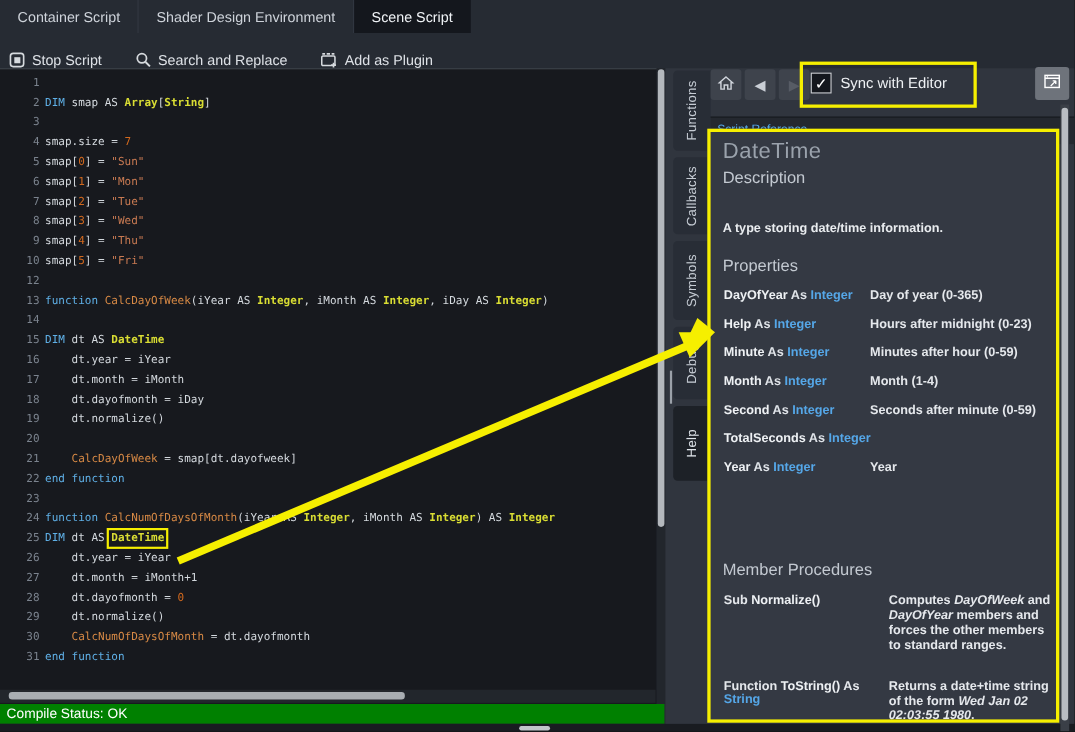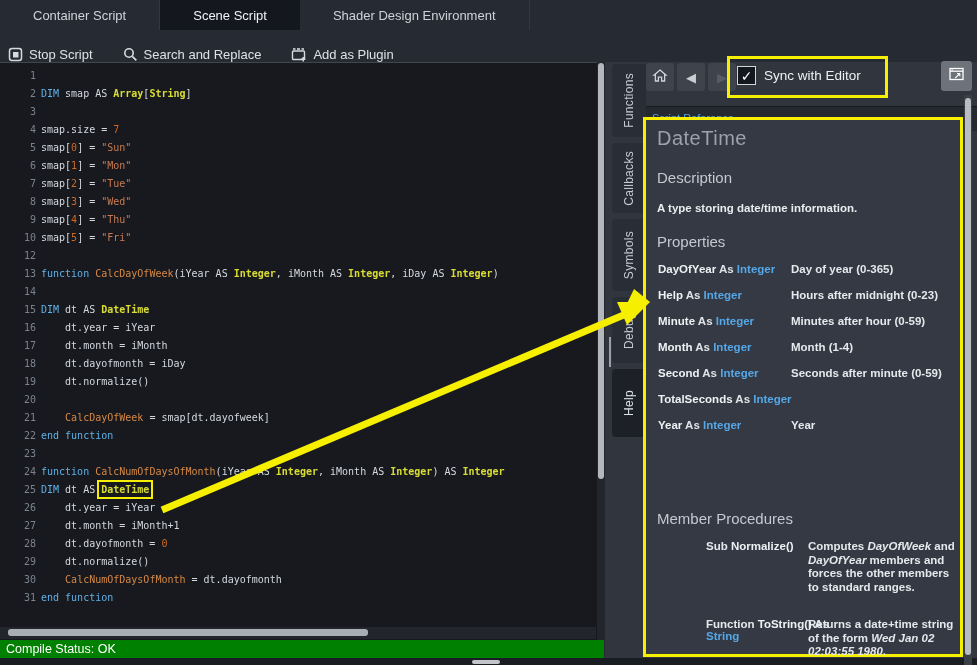--- a/index.html
+++ b/index.html
@@ -1,21 +1,21 @@
 <!DOCTYPE html>
 <html style="--hl: #f6ef00; --kw: #5fb0e7; --type: #d9dd33; --fn: #d78945; --str: #c97a52; --num: #d2691e; --link: #55a7e8; --ok: #008000;"><head>
 <meta charset="utf-8">
 <style>
   html,body{margin:0;padding:0;background:#111;}
   #app{position:relative;width:977px;height:665px;background:#262b33;overflow:hidden;
        font-family:"Liberation Sans",sans-serif;color:#e6e9ed;}
 
   
   .tabbar{position:absolute;left:0;top:0;width:100%;height:30px;display:flex;background:#262b33;}
-  .tab{height:30px;line-height:31px;padding:0 33px;font-size:13px;color:#ced3da;
+  .tab{height:30px;line-height:31px;padding:0 16px;font-size:13px;color:#ced3da;
        border-right:1px solid #323842;white-space:nowrap;cursor:default;}
   .tab.active{background:#14171d;color:#f0f3f6;border-right:none;}
 
   
   .toolbar{position:absolute;left:0;top:30px;width:100%;height:32px;display:flex;align-items:center;
            gap:30px;padding-left:8px;font-size:13px;color:#dde1e6;background:#262b33;}
   .tbtn{display:flex;align-items:center;gap:6px;margin-top:17px;}
   .tbtn svg{display:block;}
 
   
@@ -73,54 +73,54 @@
 
   .linkstrip{position:absolute;left:646px;top:93px;width:331px;height:25px;background:#24282f;
              border-top:1px solid #171a1f;box-sizing:border-box;margin-top:13px;}
   .reflink{position:absolute;left:6px;top:5px;font-size:11px;color:var(--link);}
 
   
   .docbox{position:absolute;left:643px;top:117px;width:320px;height:540px;border:3px solid var(--hl);
           background:#343943;box-sizing:border-box;z-index:30;}
   .doc-title{position:absolute;left:11px;top:7px;font-size:20px;color:#9aa2ac;letter-spacing:.5px;}
   .doc-h{position:absolute;left:11px;font-size:15px;color:#c3c9d1;}
-  .h-desc{top:49px;} .h-props{top:113px;} .h-members{top:390px;}
+  .h-desc{top:33px;} .h-props{top:113px;} .h-members{top:390px;}
   .doc-body{position:absolute;left:11px;top:82px;font-size:11.5px;font-weight:600;color:#e9ecef;}
 
   #prop-rows{position:absolute;left:0;top:143px;width:100%;}
   .prop-row{position:relative;height:26px;font-size:11.5px;}
   .prop-name{position:absolute;left:12px;}
   .pname{font-weight:bold;color:#eef1f4;}
   .pas{color:#dfe3e8;font-weight:600;}
   .plink{color:var(--link);font-weight:600;}
   .prop-desc{position:absolute;left:145px;color:#e5e8ec;font-weight:600;}
 
   #member-rows{position:absolute;left:0;top:420px;width:100%;}
   .member-row{position:relative;font-size:11.5px;margin-bottom:12px;}
-  .member-decl{position:absolute;left:12px;width:145px;color:#e5e8ec;font-weight:600;margin-left:48px;}
+  .member-decl{position:absolute;left:12px;width:145px;color:#e5e8ec;font-weight:600;}
   .member-desc{display:block;margin-left:162px;width:152px;color:#e5e8ec;font-weight:600;line-height:13.5px;}
   .seg-b{font-weight:bold;color:#eef1f4;}
   .seg-i{font-style:italic;}
   .member-row:nth-child(1){min-height:66px;}
 
   .docscroll{position:absolute;left:964px;top:95px;width:8px;height:570px;background:#3a3f47;}
   .docthumb{position:absolute;left:1px;top:3px;width:6px;height:557px;background:#b9bdc2;border-radius:3px;}
 
   
   .overlay{position:absolute;left:0;top:0;width:977px;height:665px;z-index:50;pointer-events:none;}
 </style>
 </head>
 <body>
 
 <div id="app">
 
   <div class="tabbar" id="top-tabs">
       <div class="tab">Container Script</div>
+      <div class="tab">Shader Design Environment</div>
       <div class="tab active">Scene Script</div>
-      <div class="tab">Shader Design Environment</div>
     </div>
 
   <div class="toolbar">
     <div class="tbtn">
       <span>
         <svg width="15" height="15" viewBox="0 0 15 15">
             <rect x="1.5" y="1.5" width="12" height="12" rx="2.5" fill="none" stroke="#d6dade" stroke-width="1.5"></rect>
             <rect x="5" y="5" width="5.5" height="5.5" fill="#d6dade"></rect>
           </svg>
       </span>

